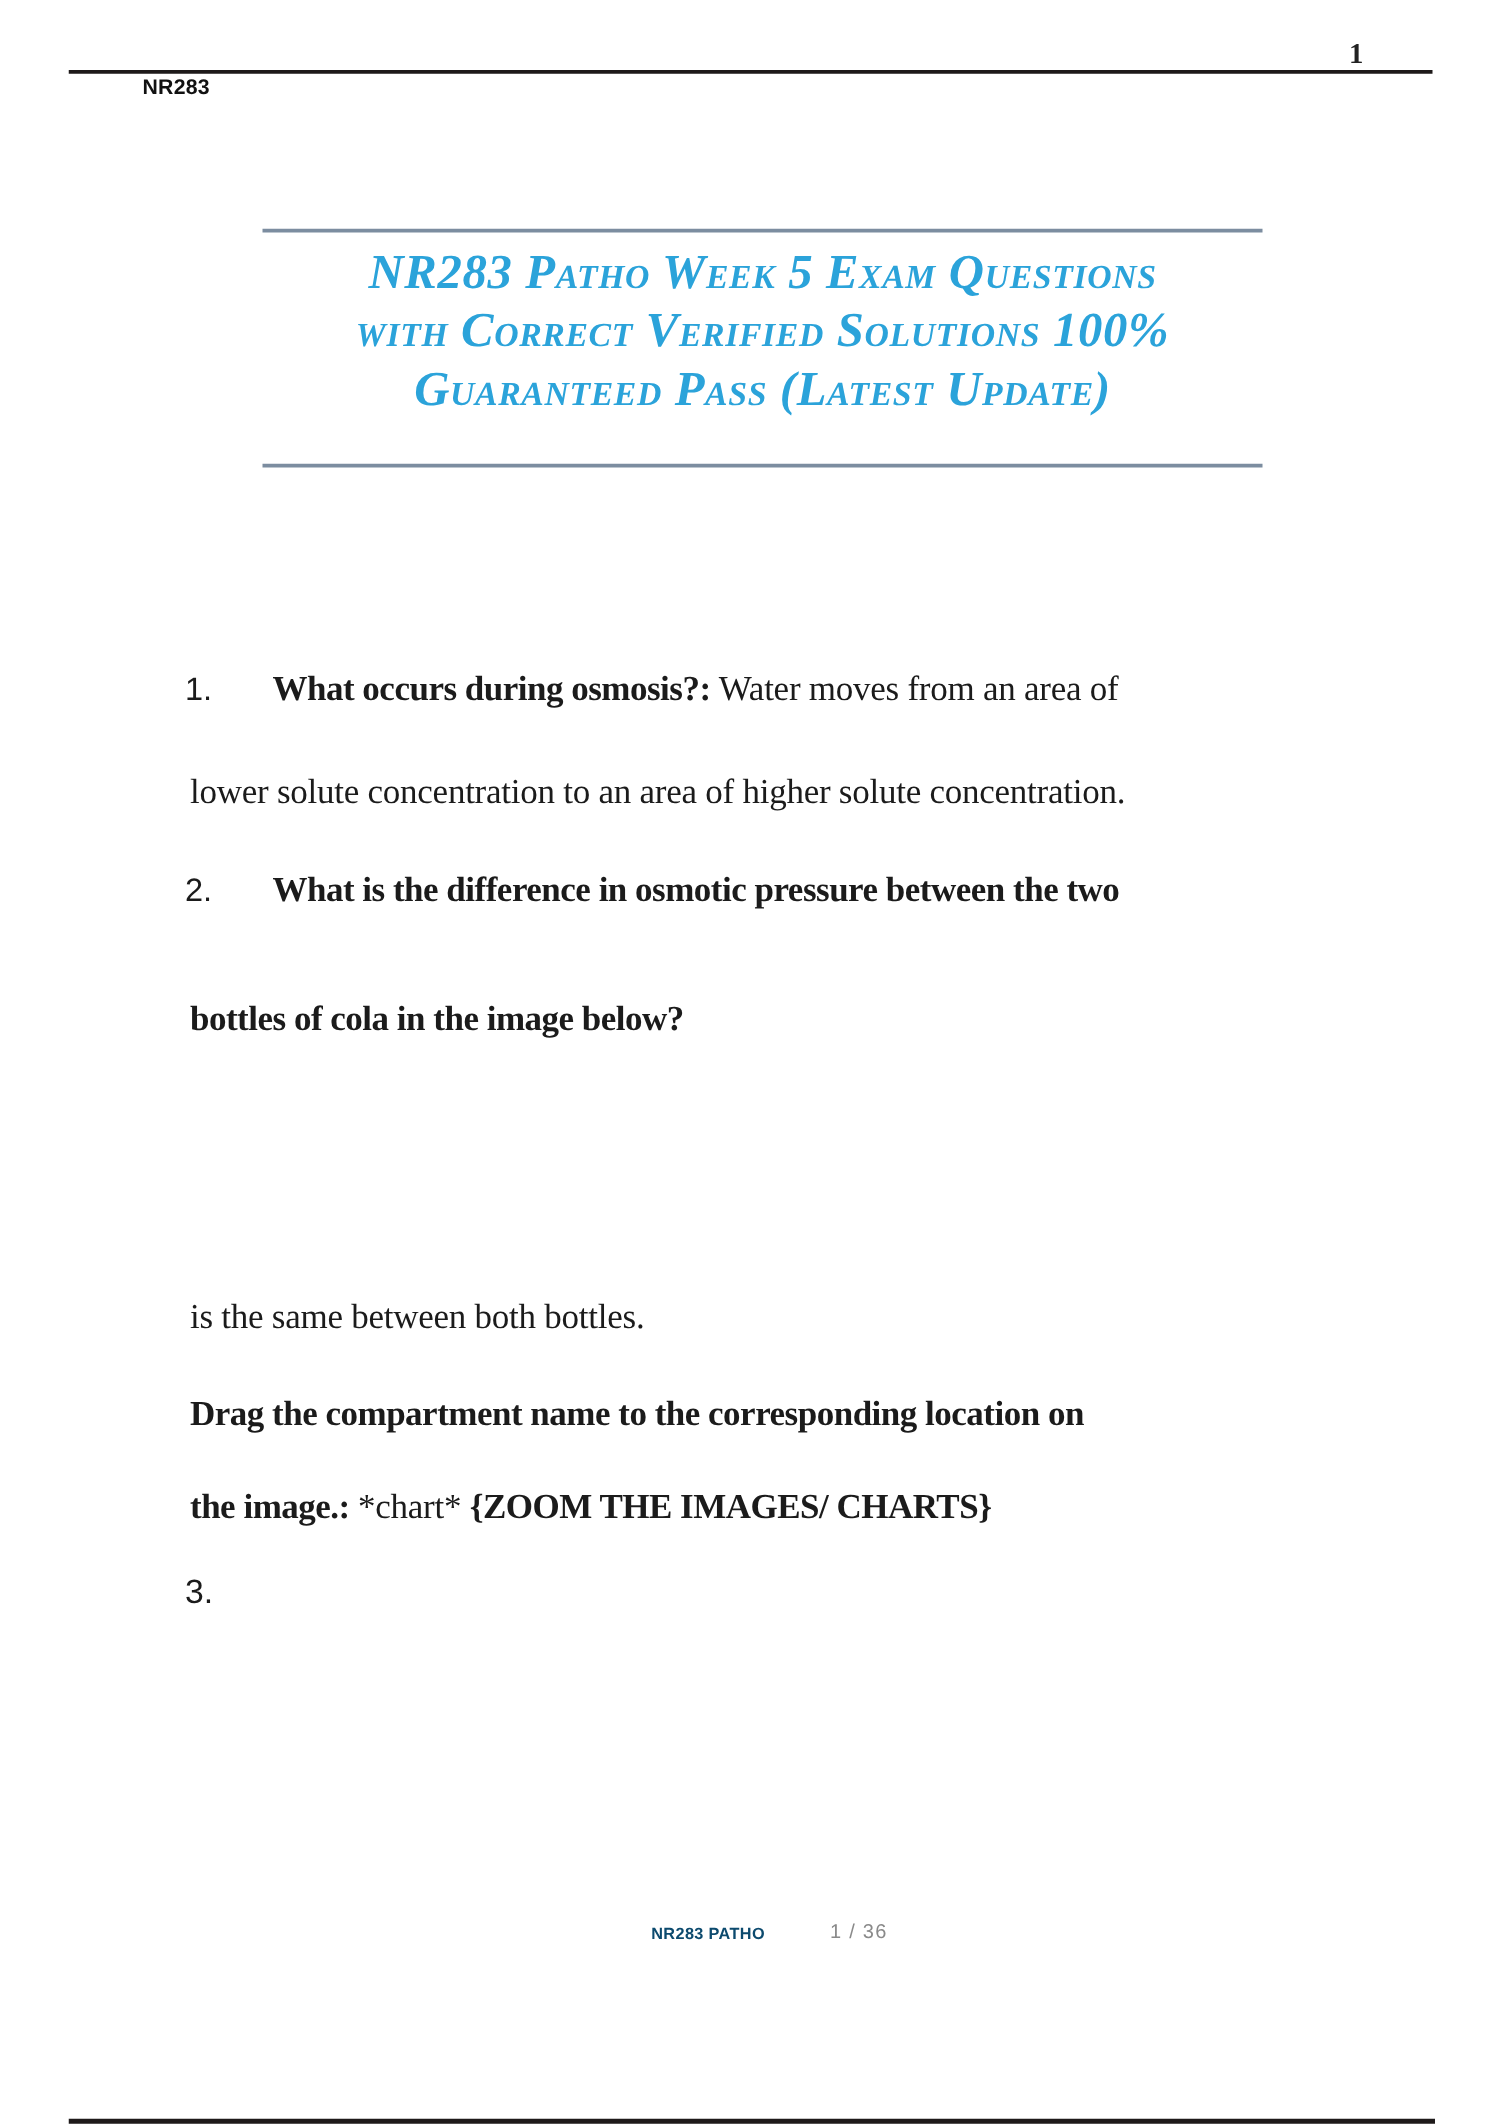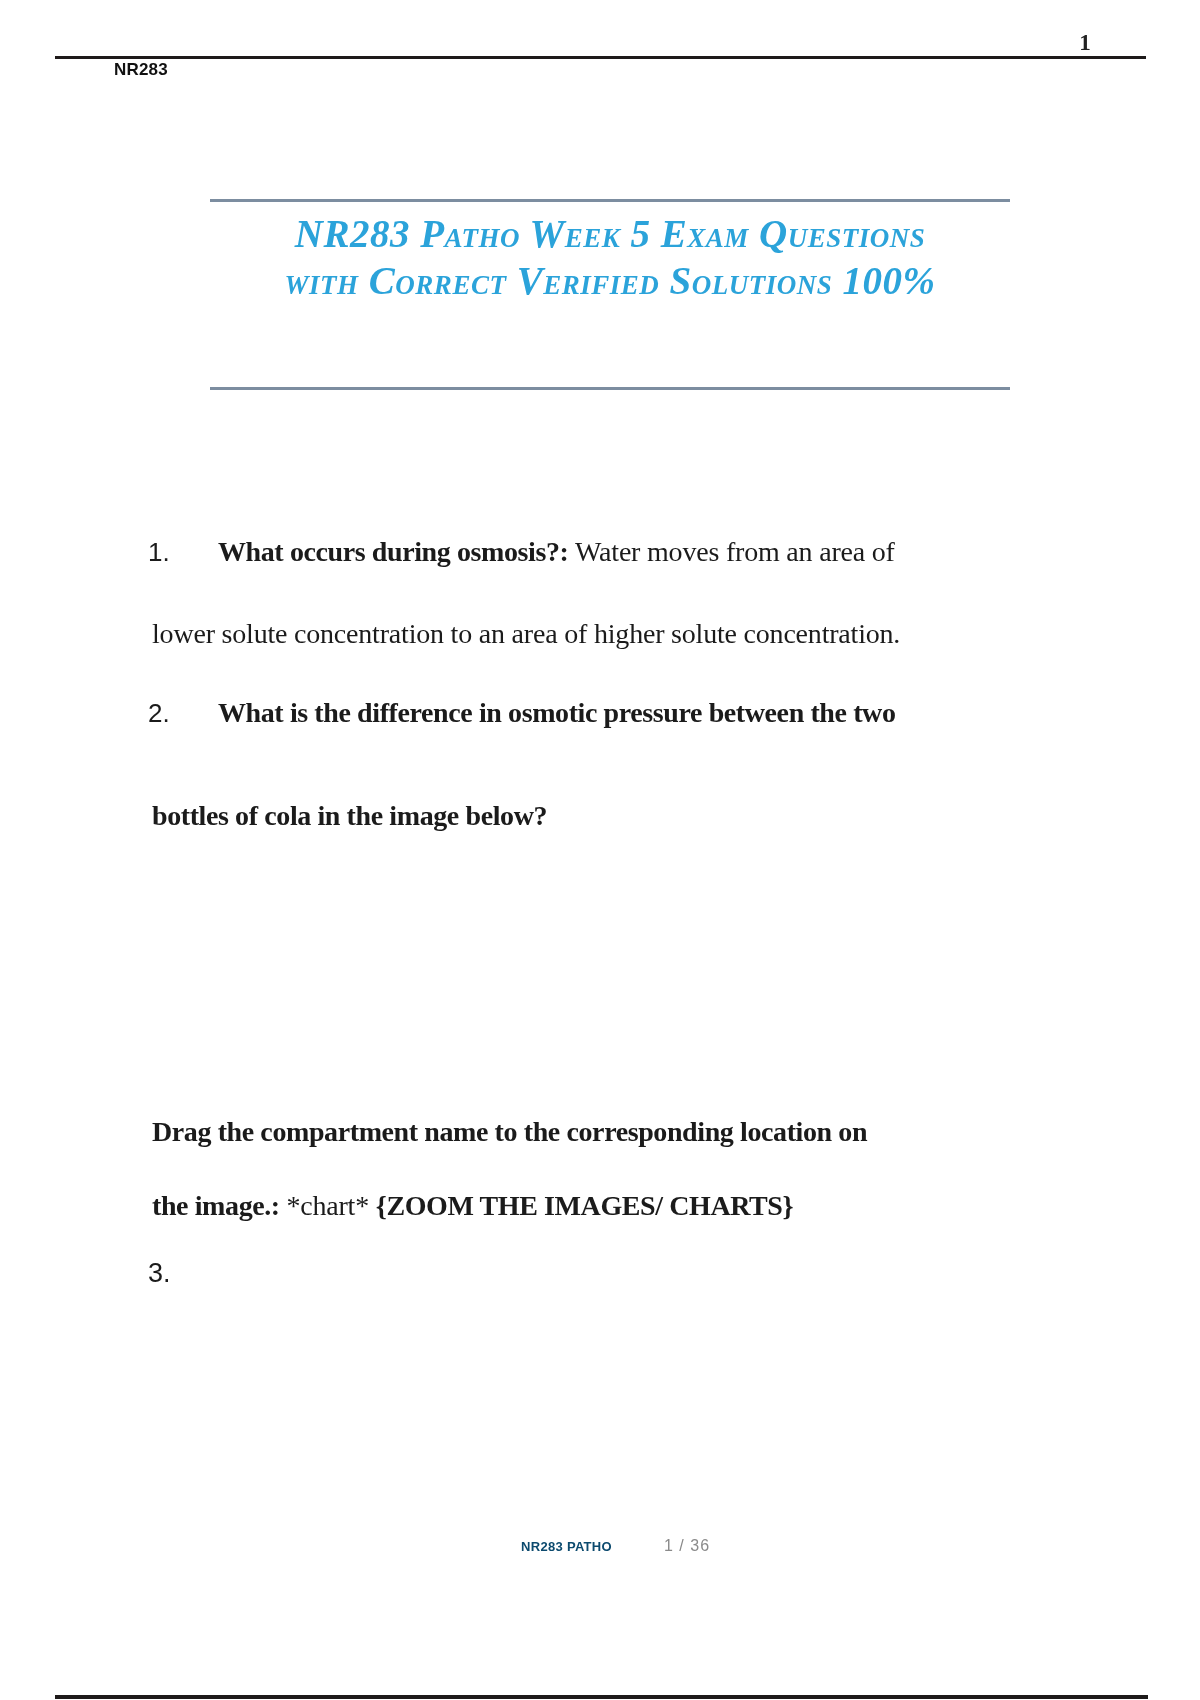--- a/index.html
+++ b/index.html
@@ -25,21 +25,21 @@
     font-family:"Liberation Serif", serif;
     font-weight:bold;font-size:23px;color:#222;text-align:center;
   }
   .header-course{
     position:absolute;left:114px;top:60px;
     font-family:"Liberation Sans", sans-serif;
     font-weight:bold;font-size:17px;color:#111;letter-spacing:.2px;
   }
   
   .title-block{
-    position:absolute;left:210px;top:183px;width:800px;margin-top:16px;
+    position:absolute;left:210px;top:183px;width:800px;
   }
   .title-rule{height:3px;background:#7c8da0;}
   .title-rule.bottom{position:absolute;left:0;top:188px;width:800px;}
   .title-text{
     margin-top:8px;
     text-align:center;
     font-family:"Liberation Serif", serif;
     font-style:italic;font-weight:bold;
     font-variant:small-caps;
     font-size:39px;line-height:47px;
@@ -83,34 +83,36 @@
 
   <div class="rule-top"></div>
   <div class="page-number">1</div>
   <div class="header-course">NR283</div>
 
   <div class="title-block">
     <div class="title-rule"></div>
     <div class="title-text">
       <div>NR283 Patho Week 5 Exam Questions</div>
       <div>with Correct Verified Solutions 100%</div>
+      <div>Guaranteed Pass (Latest Update)</div>
     </div>
     <div class="title-rule bottom"></div>
   </div>
 
   <div class="line" style="left:148px;top:536px"><span class="num">1.</span><span class="b">What occurs during osmosis?: </span><span class="r">Water moves from an area of</span></div>
 
   <div class="line" style="top:618px"><span class="r">lower solute concentration to an area of higher solute concentration.</span></div>
 
   <div class="line" style="left:148px;top:697px"><span class="num">2.</span><span class="b">What is the difference in osmotic pressure between the two</span></div>
 
   <div class="line" style="top:800px"><span class="b">bottles of cola in the image below?</span></div>
 
 
 
+  <div class="line" style="top:1038px"><span class="r">is the same between both bottles.</span></div>
 
   <div class="line" style="top:1116px"><span class="b">Drag the compartment name to the corresponding location on</span></div>
 
   <div class="line" style="top:1190px"><span class="b">the image.: </span><span class="r">*chart* </span><span class="b">{ZOOM THE IMAGES/ CHARTS}</span></div>
 
   <div class="qnum-only" style="top:1258px">3.</div>
 
   <div class="footer-doc-label">NR283 PATHO</div>
   <div class="footer-page-indicator">1 / 36</div>
 

